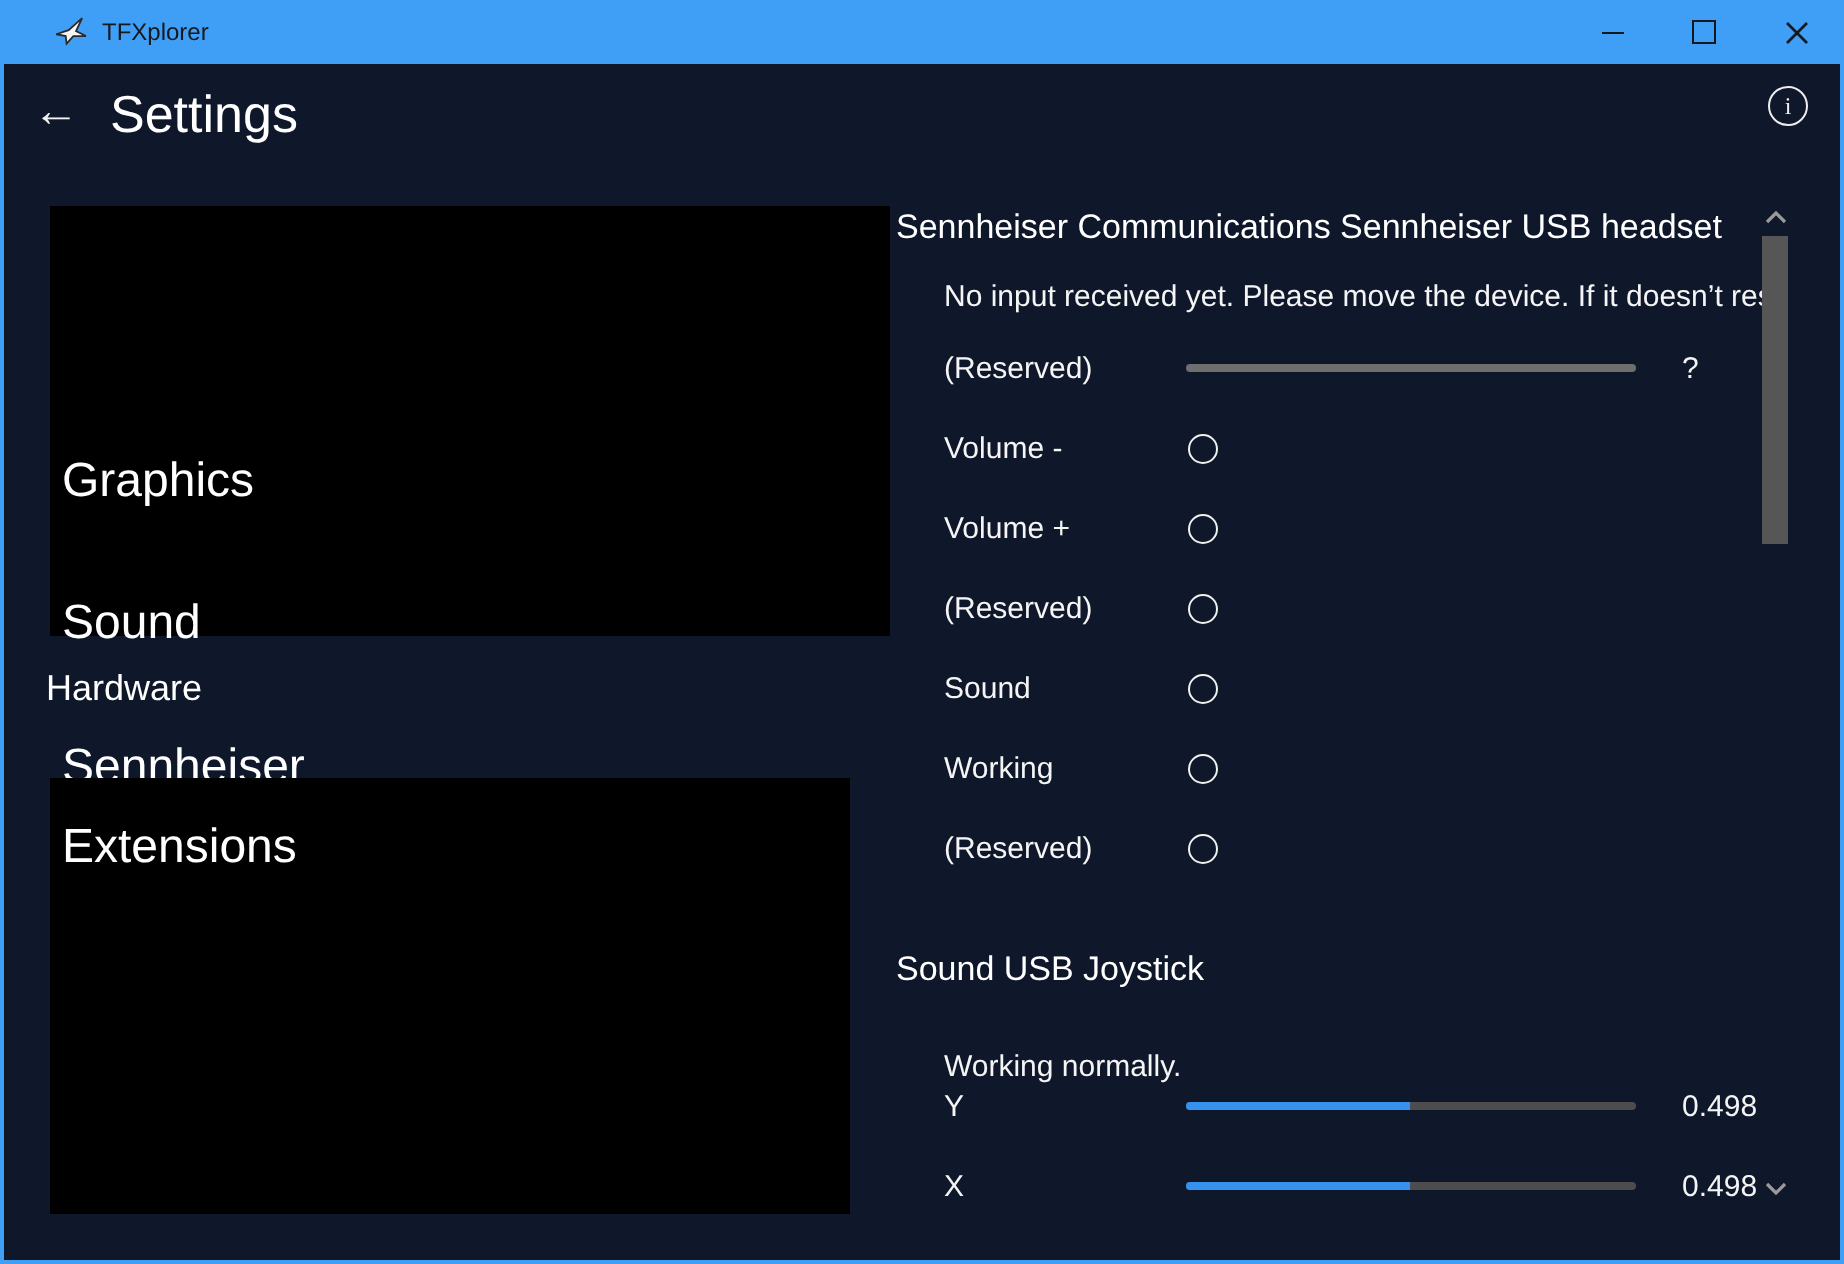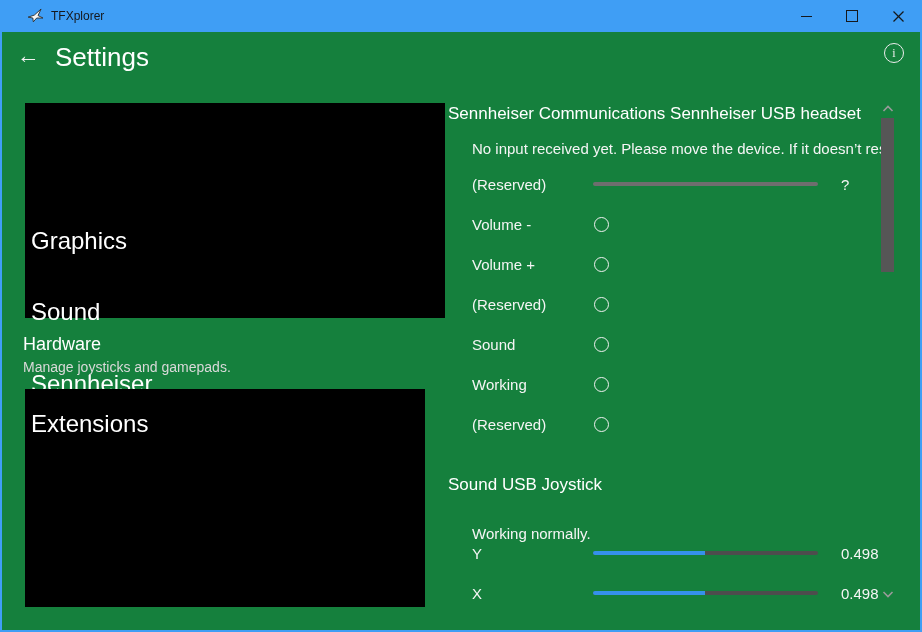--- a/index.html
+++ b/index.html
@@ -1,18 +1,18 @@
 <!DOCTYPE html>
 <html><head>
 <meta charset="utf-8">
 <style>
   html,body{margin:0;padding:0;background:#000;}
   .window{
     position:relative;width:922px;height:632px;overflow:hidden;
-    background:#15803d;color:#FFFFFF;
+    background:#0f172a;color:#FFFFFF;
     font-family:"Liberation Sans","DejaVu Sans",sans-serif;
   }
   .border-overlay{
     position:absolute;left:0;top:0;width:918px;height:630px;
     border-left:2px solid #3F9EF5;border-right:2px solid #3F9EF5;border-bottom:2px solid #3F9EF5;
     pointer-events:none;z-index:60;
   }
   
   .titlebar{position:absolute;left:0;top:0;width:922px;height:32px;background:#3F9EF5;z-index:40;}
   .app-icon{position:absolute;left:27px;top:7px;width:18px;height:18px;}
@@ -80,21 +80,20 @@
   </div>
 
   <div class="tile tile-1">
     <div class="nav-item nav-graphics">Graphics</div>
     <div class="nav-item nav-sound">Sound</div>
     <div class="nav-item nav-controllers">Sennheiser</div>
   </div>
 
   <div class="hardware-item">
     <div class="hardware-title">Hardware</div>
-    <div class="hardware-desc">Manage joysticks and gamepads.</div>
   </div>
 
   <div class="tile tile-2">
     <div class="nav-item nav-extensions">Extensions</div>
   </div>
 
   <div class="dev-name" style="top:104px">Sennheiser Communications Sennheiser USB headset</div>
   <div class="dev-status" style="top:140px">No input received yet. Please move the device. If it doesn’t respond</div>
 
   <div class="row-label" style="top:176px">(Reserved)</div>

